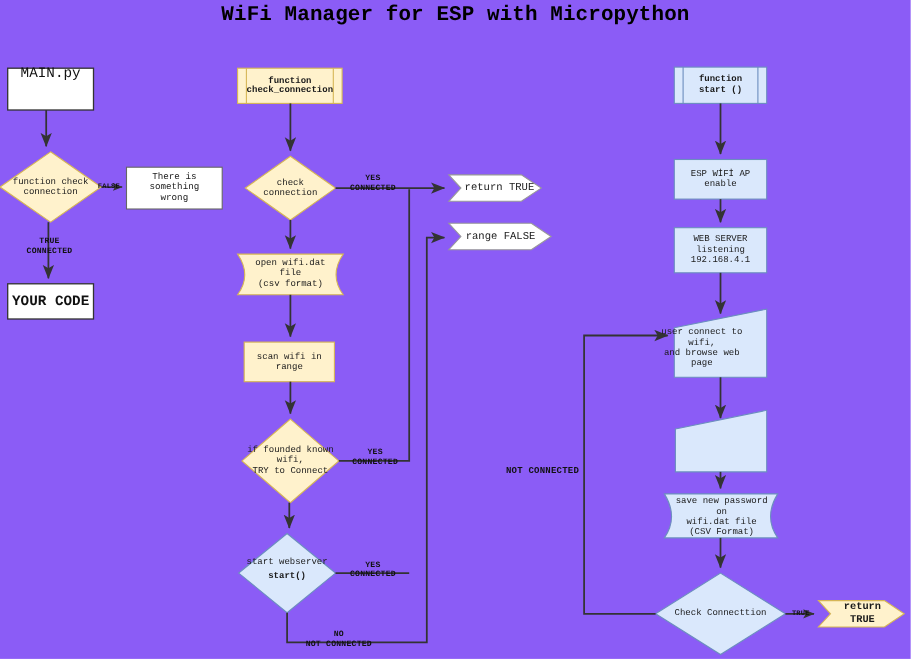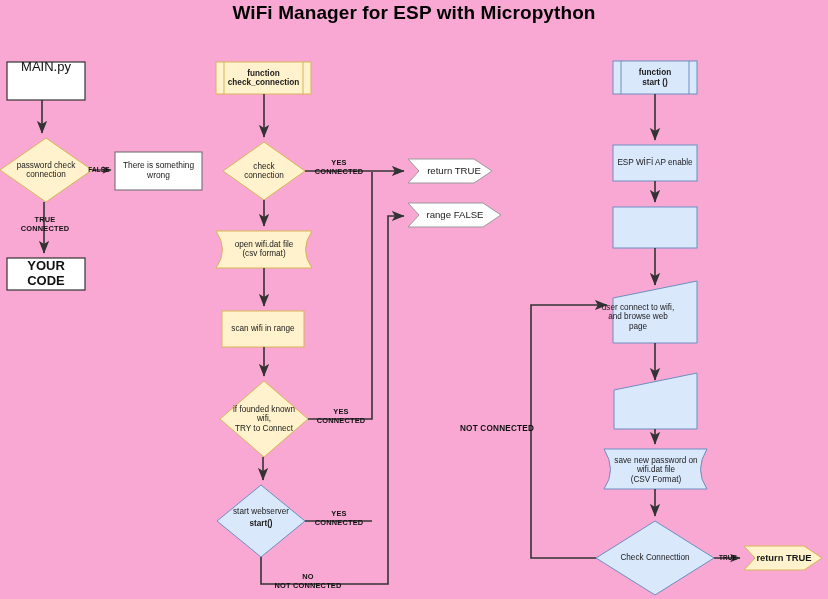--- a/index.html
+++ b/index.html
@@ -10,21 +10,22 @@
   }
   body {
     font-family: "Liberation Sans", sans-serif;
     color: #000000;
   }
   #canvas {
     position: relative;
     width: 828px;
     height: 599px;
     overflow: hidden;
-    background: #f9a8d4;
+    background: #8b5cf6;
+    font-family: Liberation Mono, monospace;
   }
   #title {
     position: absolute;
     left: 0;
     top: 2px;
     width: 828px;
     text-align: center;
     font-size: 19px;
     font-weight: bold;
     letter-spacing: 0.1px;
@@ -155,21 +156,21 @@
     <line x1="655" y1="343" x2="655" y2="380" stroke="#333333" stroke-width="1.6" marker-end="url(#arrow)"></line>
     <line x1="655" y1="429" x2="655" y2="444" stroke="#333333" stroke-width="1.6" marker-end="url(#arrow)"></line>
     <line x1="655" y1="489" x2="655" y2="516" stroke="#333333" stroke-width="1.6" marker-end="url(#arrow)"></line>
     <line x1="714" y1="558" x2="740" y2="558" stroke="#333333" stroke-width="1.5" marker-end="url(#arrow-sm)"></line>
 
     <path d="M596,558 L531,558 L531,305 L607,305" fill="none" stroke="#333333" stroke-width="1.6" marker-end="url(#arrow)"></path>
   </svg>
 
   <div class="node-label big" style="left:7px; top:48px; width:78px; height:38px;">MAIN.py</div>
 
-  <div class="node-label" style="left:8px; top:158px; width:76px; height:24px;">password check
+  <div class="node-label" style="left:8px; top:158px; width:76px; height:24px;">function check
 connection</div>
 
   <div class="node-label big bold" style="left:7px; top:258px; width:78px; height:32px;">YOUR CODE</div>
 
   <div class="node-label" style="left:117px; top:152px; width:83px; height:38px; font-size:8.4px;">There is something
 wrong</div>
 
   <div class="edge-label small" style="left:84px; top:166px; width:30px;">FALSE</div>
 
   <div class="edge-label" style="left:12px; top:216px; width:66px;">TRUE
@@ -207,20 +208,23 @@
 CONNECTED</div>
 
   <div class="edge-label" style="left:256px; top:573px; width:104px; text-align:center;">NO
 NOT CONNECTED</div>
 
   <div class="node-label bold" style="left:617px; top:61px; width:76px; height:33px;">function
 start ()</div>
 
   <div class="node-label" style="left:613px; top:145px; width:84px; height:36px;">ESP WİFİ AP enable</div>
 
+  <div class="node-label" style="left:613px; top:207px; width:84px; height:41px;">WEB SERVER
+listening
+192.168.4.1</div>
 
   <div class="node-label" style="left:594px; top:297px; width:88px; height:40px;">user connect to wifi,
 and browse web
 page</div>
 
 
   <div class="node-label" style="left:613px; top:455px; width:86px; height:30px;">save new password on
 wifi.dat file
 (CSV Format)</div>
 

